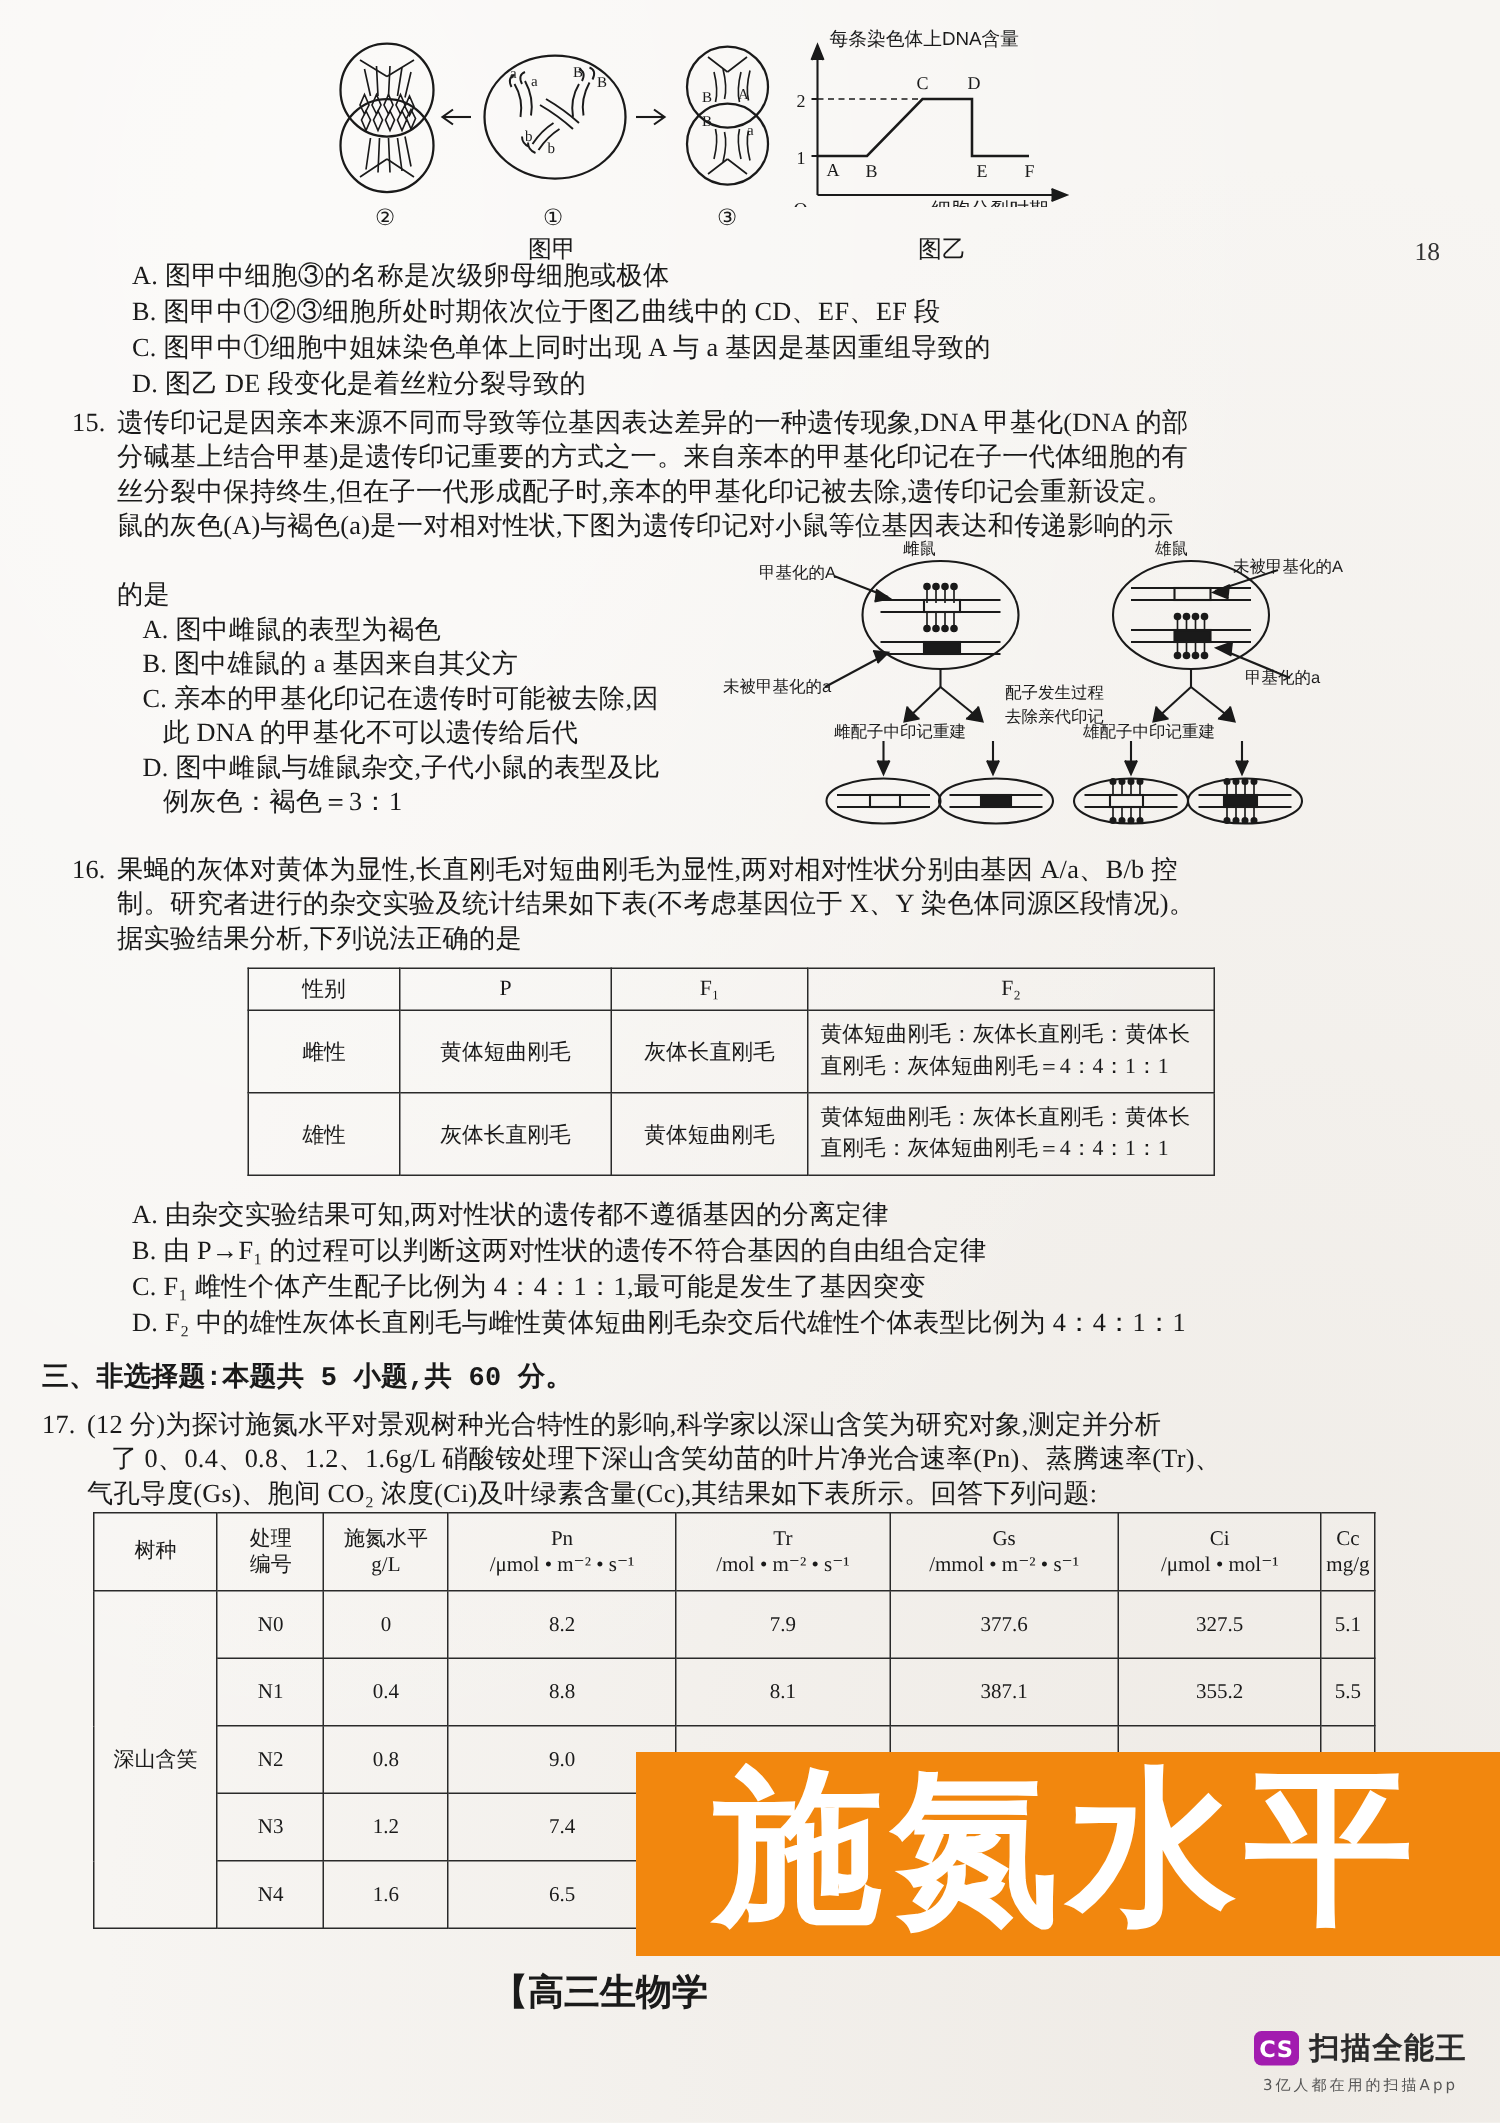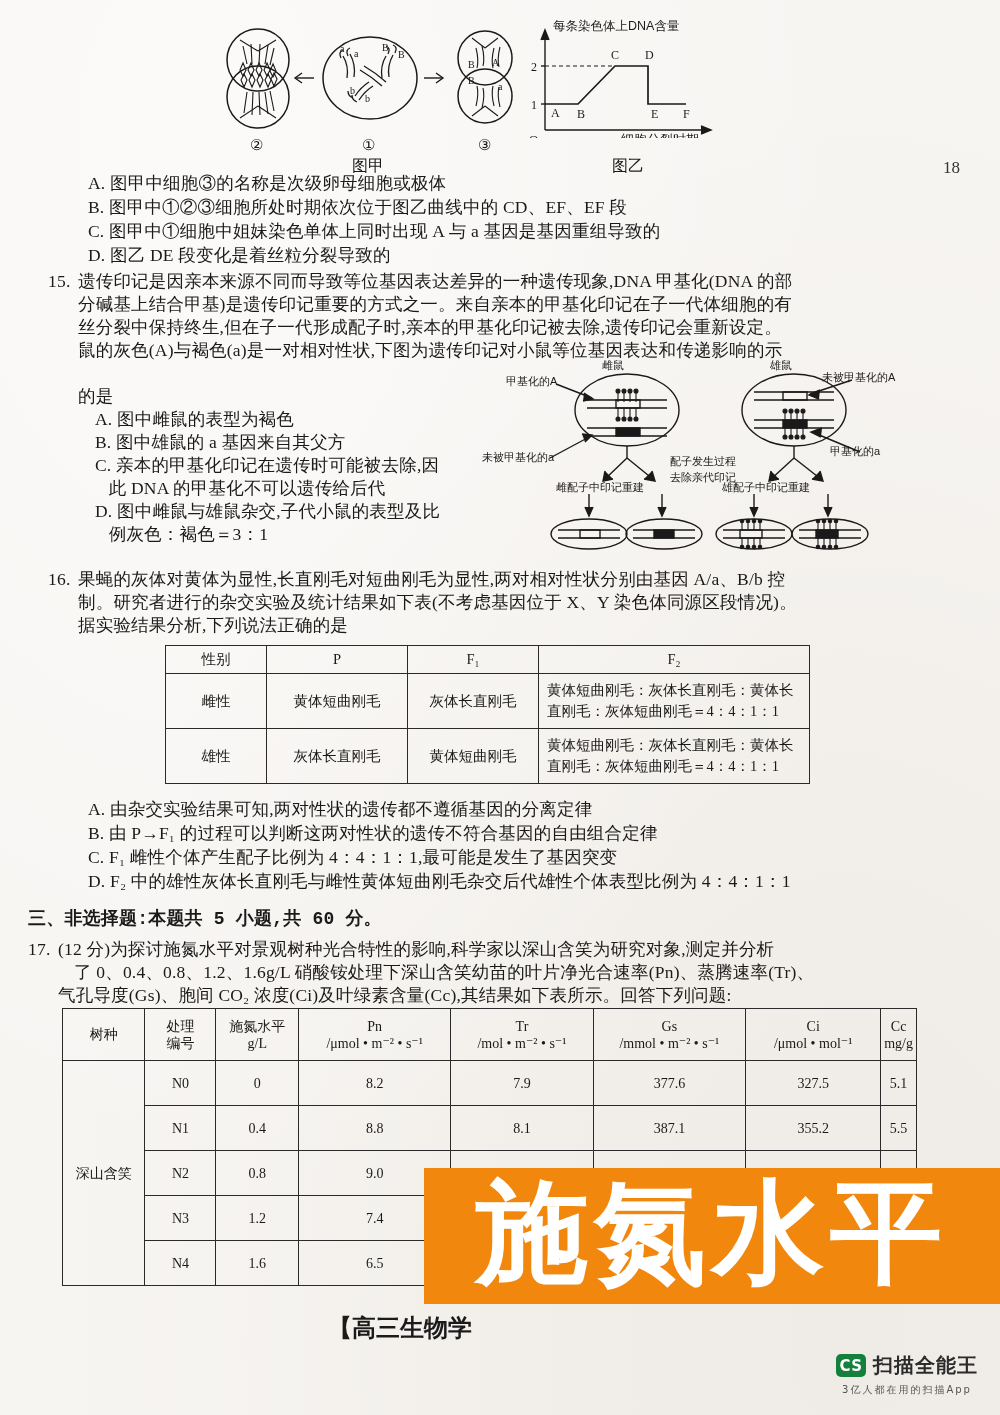--- a/index.html
+++ b/index.html
@@ -99,21 +99,21 @@
   .footer-left{
     position:absolute;left:328px;top:1312px;font-size:24px;font-weight:bold;
   }
   .cslogo{
     position:absolute;right:22px;top:1352px;
     display:flex;flex-direction:column;align-items:center;
     font-family:"DejaVu Sans","Liberation Sans",sans-serif;
   }
   .cstop{display:flex;align-items:center;gap:7px;}
   .csmark{
-    width:30px;height:23px;background:#15803d;border-radius:5px;
+    width:30px;height:23px;background:#a21caf;border-radius:5px;
     color:#fff;font-size:15px;font-weight:bold;
     display:flex;align-items:center;justify-content:center;letter-spacing:.5px;
   }
   .csname{font-size:20px;font-weight:bold;color:#2b2b2b;letter-spacing:1px;}
   .cssub{font-size:10px;color:#555;margin-top:4px;letter-spacing:2px;}
 
   
   svg{display:block;}
   .tiny{font-size:11px;}
 </style>

